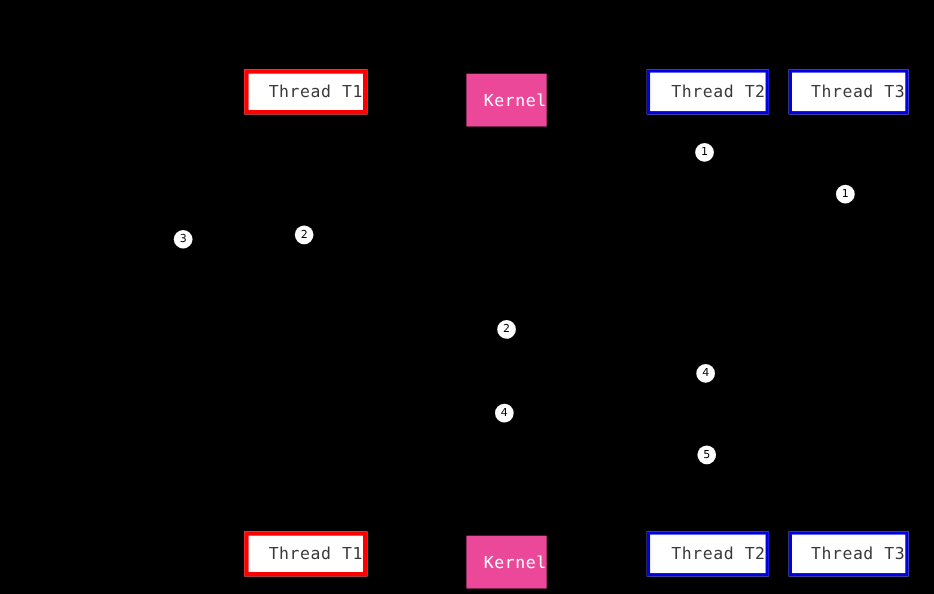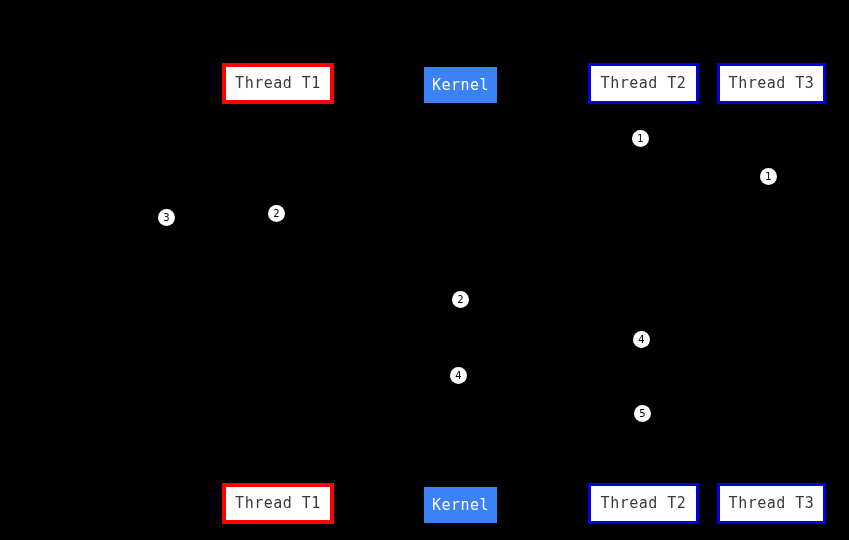--- a/index.html
+++ b/index.html
@@ -28,42 +28,42 @@
     top: 103px;
     height: 380px;
   }
 
   
   .participant {
     position: absolute;
     box-sizing: border-box;
     display: flex;
     align-items: center;
-    justify-content: center;
+    justify-content: flex-end;
     white-space: nowrap;
     font-family: "DejaVu Sans Mono", "Liberation Mono", monospace;
     font-size: 15px;
     letter-spacing: 0.5px;
     line-height: 1;
   }
   .participant.thread {
     background: #ffffff;
     color: #3a3a3a;
     border: 4px solid #ff0000;
     height: 41px;
   }
   .participant.thread.blue {
     border-color: #0000e0;
     border-width: 3px;
   }
   .participant.kernel {
-    background: #3b82f6;
+    background: #ec4899;
     color: #ffffff;
     border: 0;
-    height: 36px;
+    height: 48px;
   }
 
   
   .arrow-layer {
     position: absolute;
     left: 0;
     top: 0;
     width: 849px;
     height: 540px;
     pointer-events: none;

